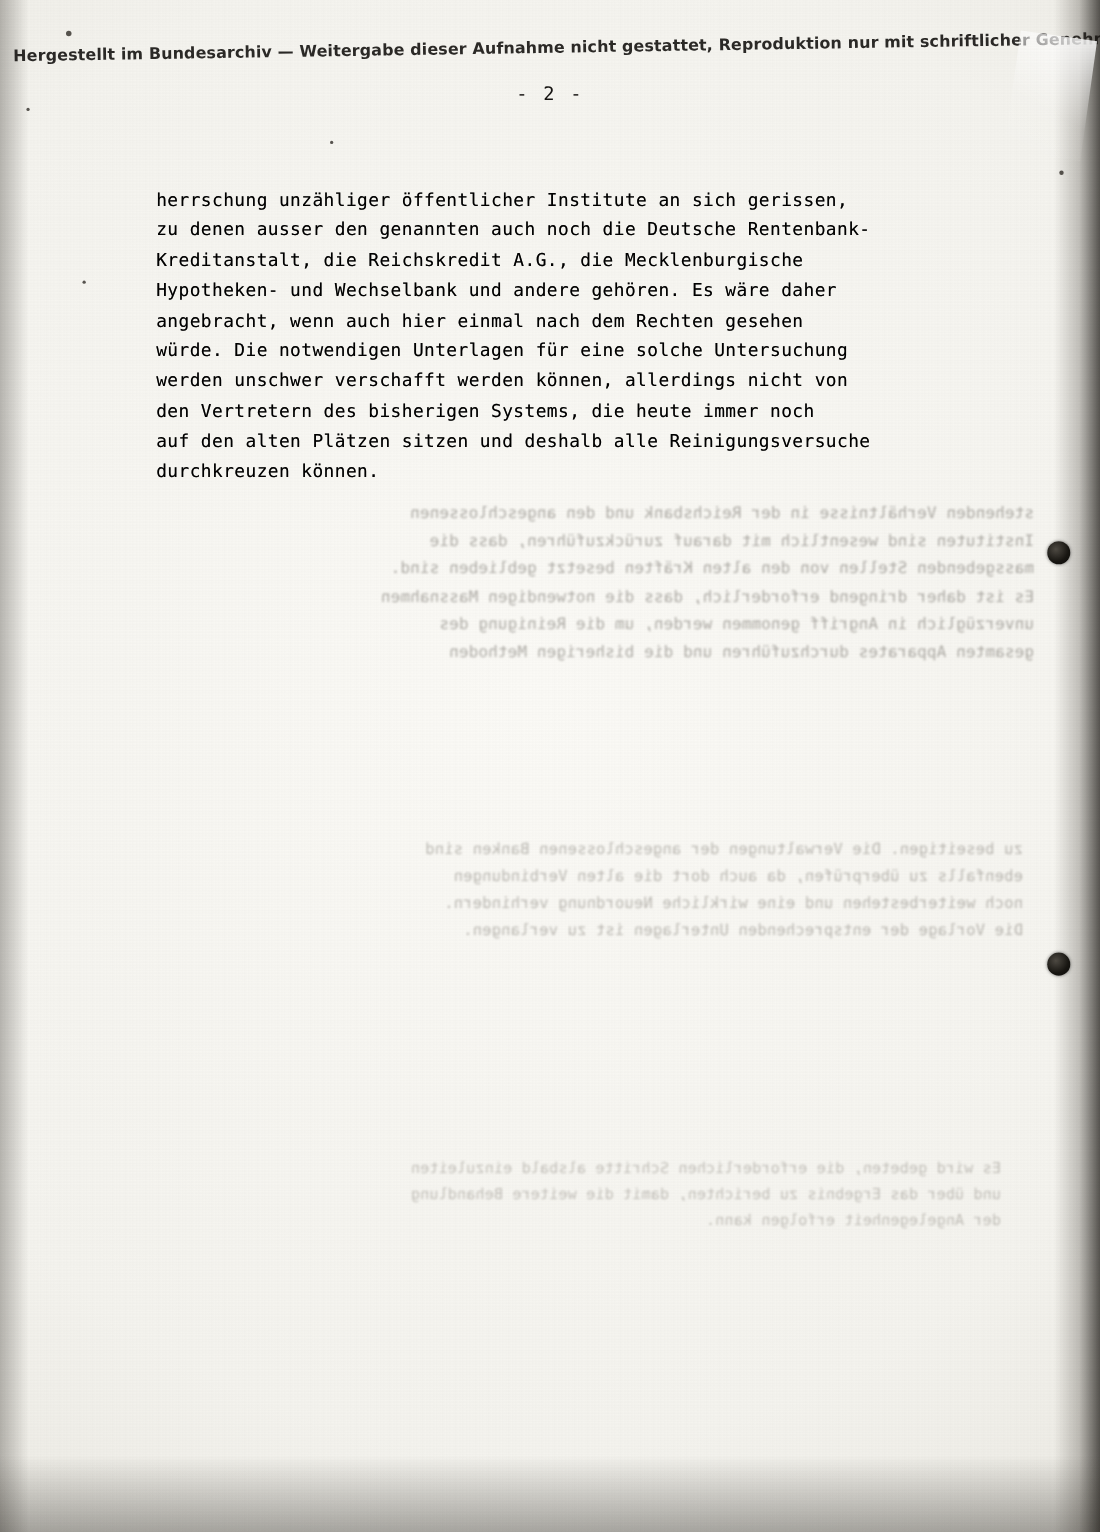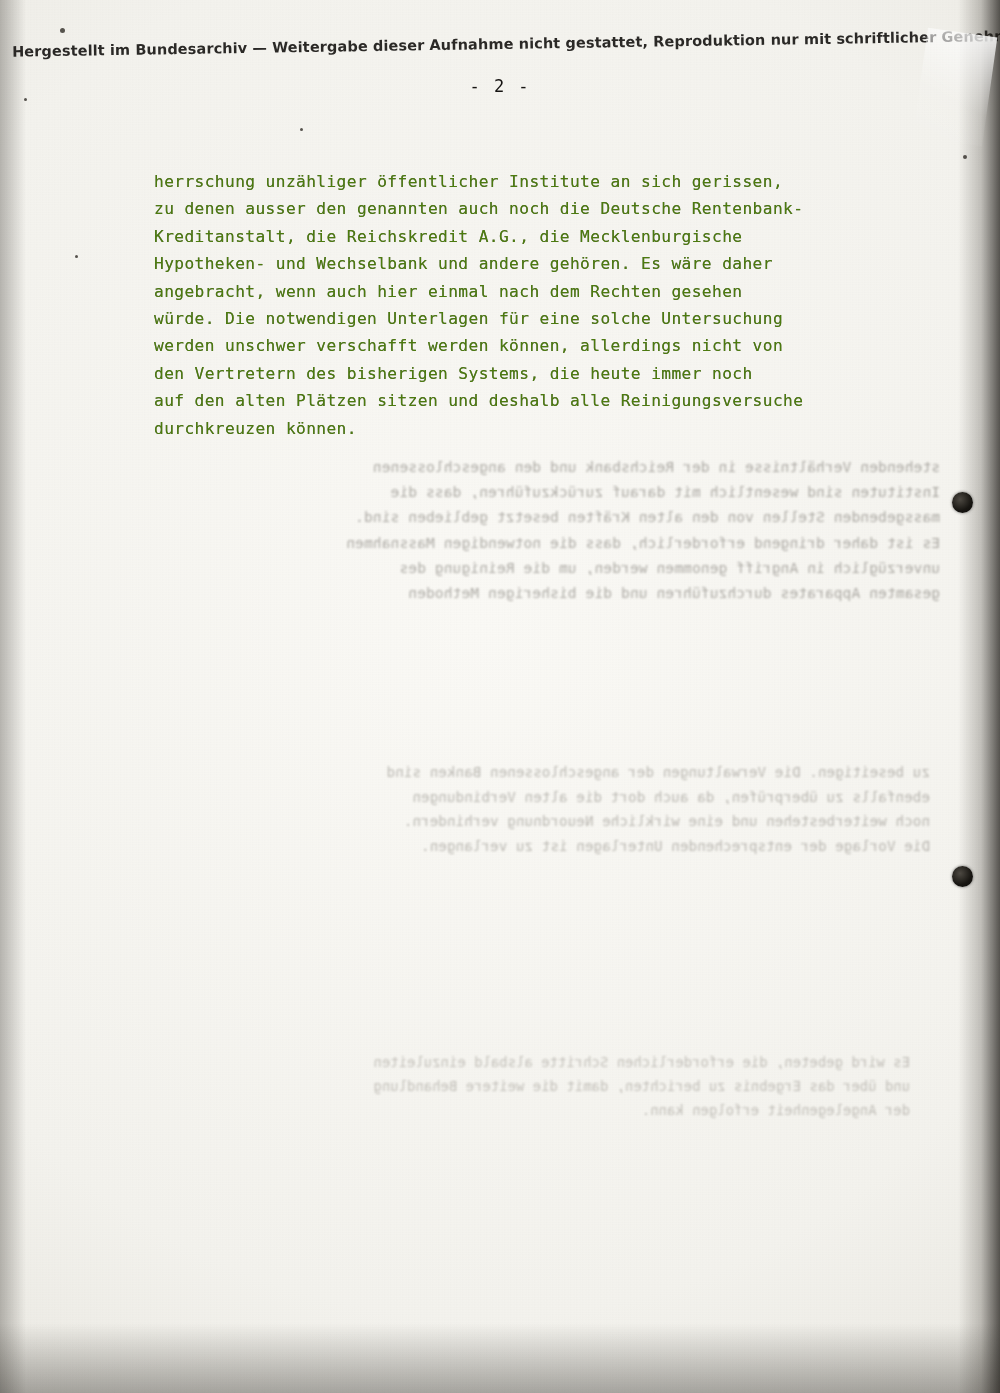--- a/index.html
+++ b/index.html
@@ -96,28 +96,28 @@
     text-align: center;
     font-family: "DejaVu Sans Mono", monospace;
     font-size: 17px;
     letter-spacing: 2px;
     color: #171513;
   }
 
   
   .body-text {
     position: absolute;
-    left: 154px;
+    left: 142px;
     top: 168px;
     width: 770px;
     font-family: "DejaVu Sans Mono", monospace;
     font-size: 16.2px;
     line-height: 27.4px;
     letter-spacing: .4px;
-    color: #4d7c0f;
+    color: #000000;
     white-space: pre-wrap;
     text-shadow: 0 0 .6px rgba(0,0,0,.5);
   }
 
   
   .ghost {
     position: absolute;
     left: 60px;
     top: 455px;
     width: 880px;

